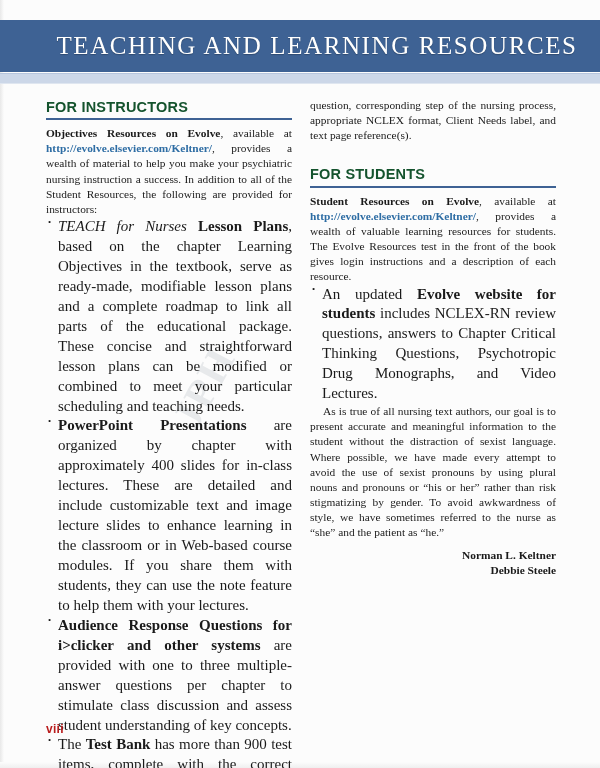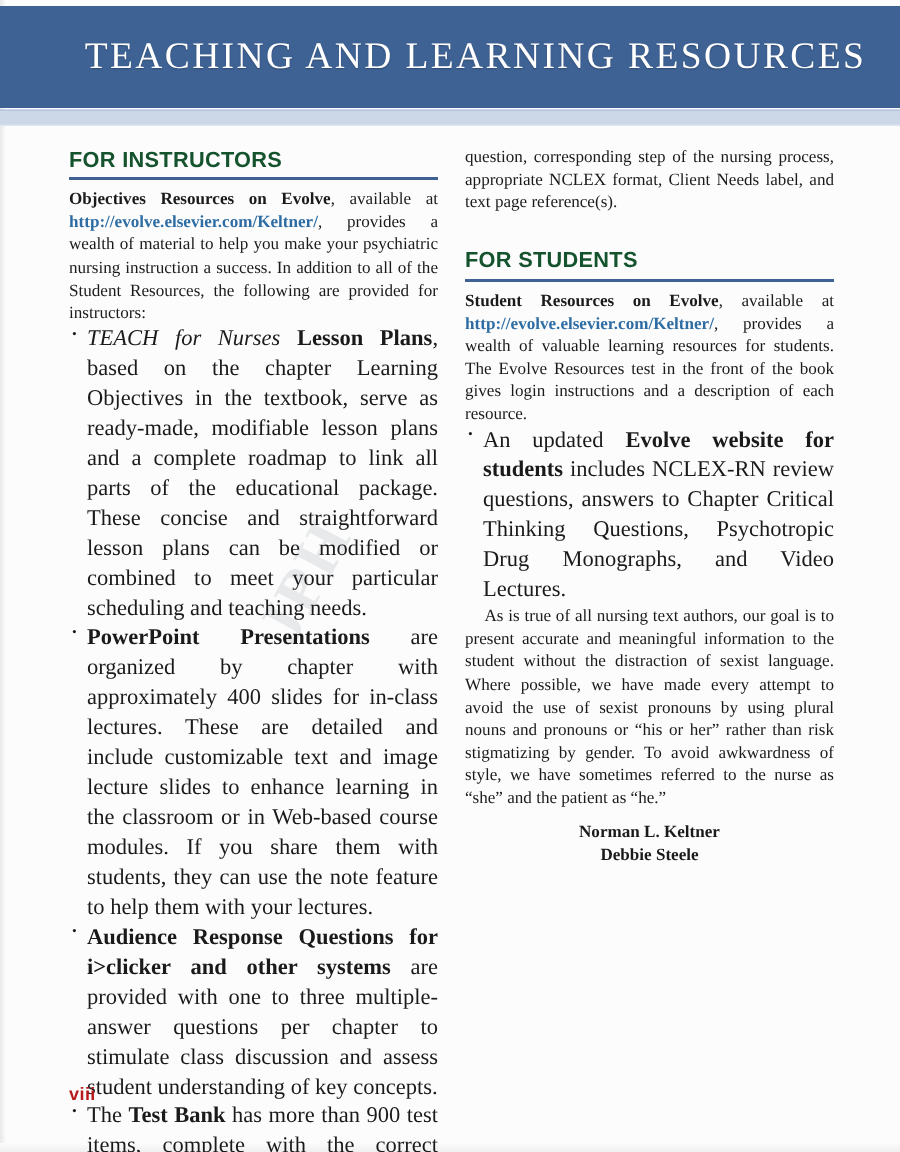--- a/index.html
+++ b/index.html
@@ -34,23 +34,23 @@
     position: absolute;
     left: 0; bottom: 0;
     width: 600px; height: 6px;
     background: linear-gradient(to top, #efefef, #fcfcfc);
   }
 
   
   .banner {
     position: absolute;
     left: 0;
-    top: 4px;
-    width: 600px;
-    height: 68px;
+    top: 20px;
+    width: 600px;
+    height: 52px;
     background: #3e6294;
     display: flex;
     align-items: center;
     justify-content: center;
   }
   .banner-title {
     color: #ffffff;
     font-family: "Liberation Serif", serif;
     font-size: 25px;
     font-weight: normal;
@@ -139,21 +139,21 @@
   }
 
   b { font-weight: bold; }
   i { font-style: italic; }
   .lnk {
     color: #2e6da4;
     font-weight: bold;
   }
 
   .signoff {
-    text-align: center;
+    text-align: right;
     font-family: "Liberation Serif", serif;
     font-size: 11.4px;
     font-weight: bold;
     line-height: 1.33;
     color: #1a1a1a;
     margin-top: 7px;
   }
 
   
   .watermark {

